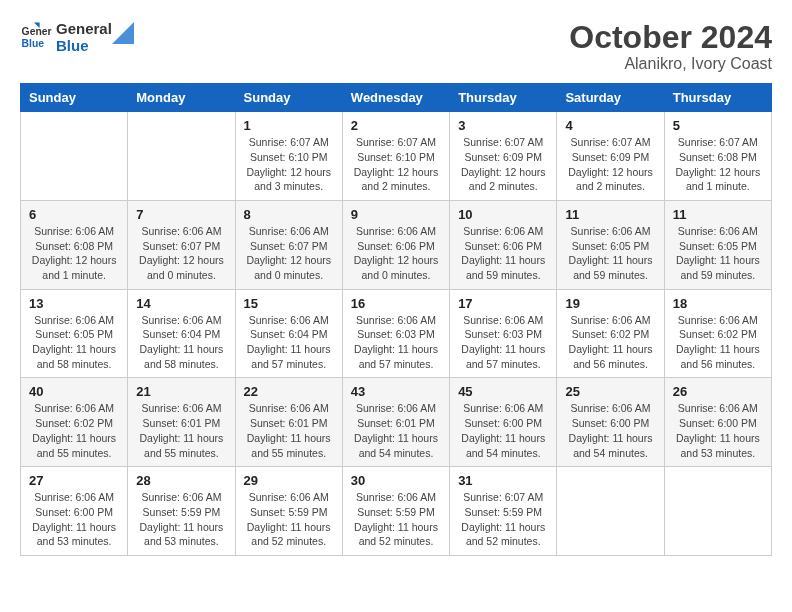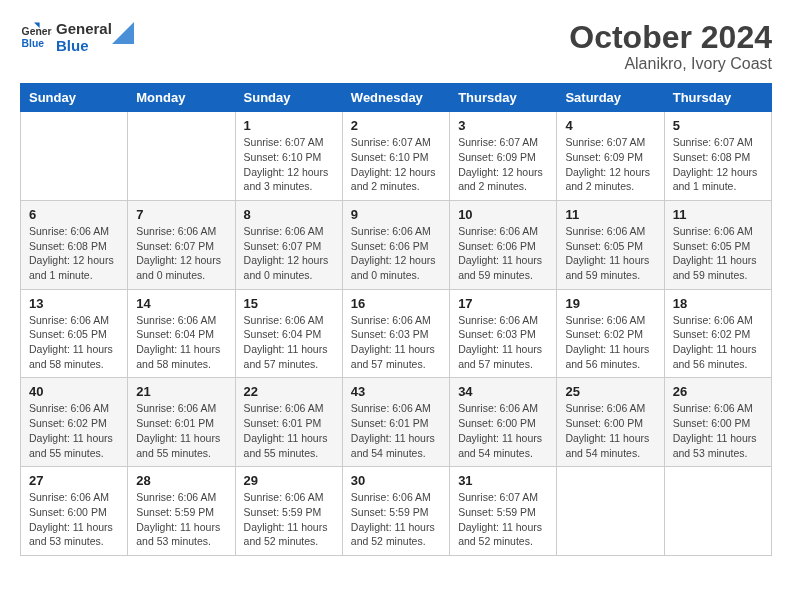--- a/index.html
+++ b/index.html
@@ -68,20 +68,21 @@
     .day-number {
       font-weight: bold;
       font-size: 13px;
       color: #222;
       margin-bottom: 2px;
     }
     .day-detail {
       color: #444;
       font-size: 10.5px;
       line-height: 1.4;
+      text-align: center;
     }
     .empty {
       background: #fff !important;
     }
   </style>
 </head>
 <body>
 
 <div class="header">
   <div class="logo">
@@ -258,21 +259,21 @@
 Sunset: 6:01 PM
 Daylight: 11 hours and 55 minutes.</div>
         </td>
         <td>
           <div class="day-number">43</div>
           <div class="day-detail" style="white-space: pre-line;">Sunrise: 6:06 AM
 Sunset: 6:01 PM
 Daylight: 11 hours and 54 minutes.</div>
         </td>
         <td>
-          <div class="day-number">34</div>
+          <div class="day-number">45</div>
           <div class="day-detail" style="white-space: pre-line;">Sunrise: 6:06 AM
 Sunset: 6:00 PM
 Daylight: 11 hours and 54 minutes.</div>
         </td>
         <td>
           <div class="day-number">25</div>
           <div class="day-detail" style="white-space: pre-line;">Sunrise: 6:06 AM
 Sunset: 6:00 PM
 Daylight: 11 hours and 54 minutes.</div>
         </td>

